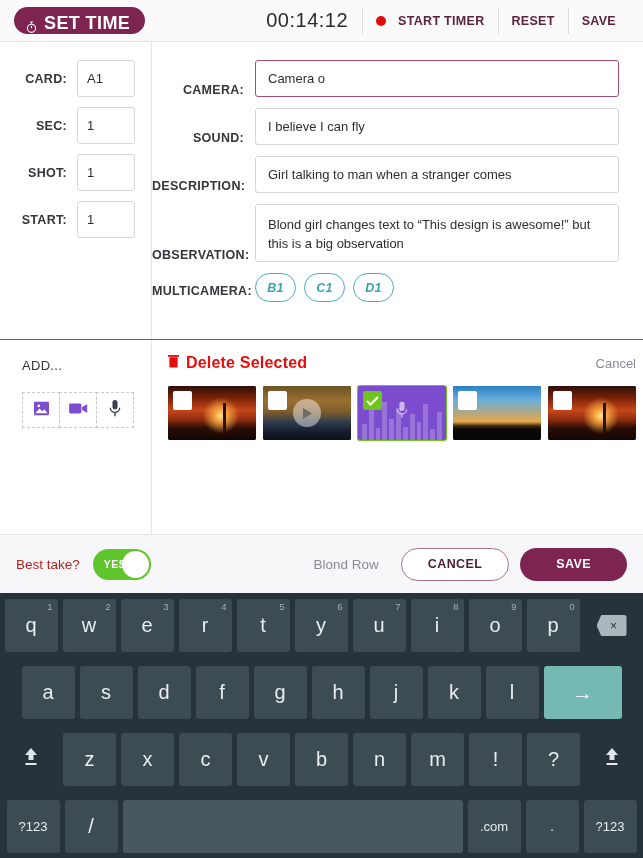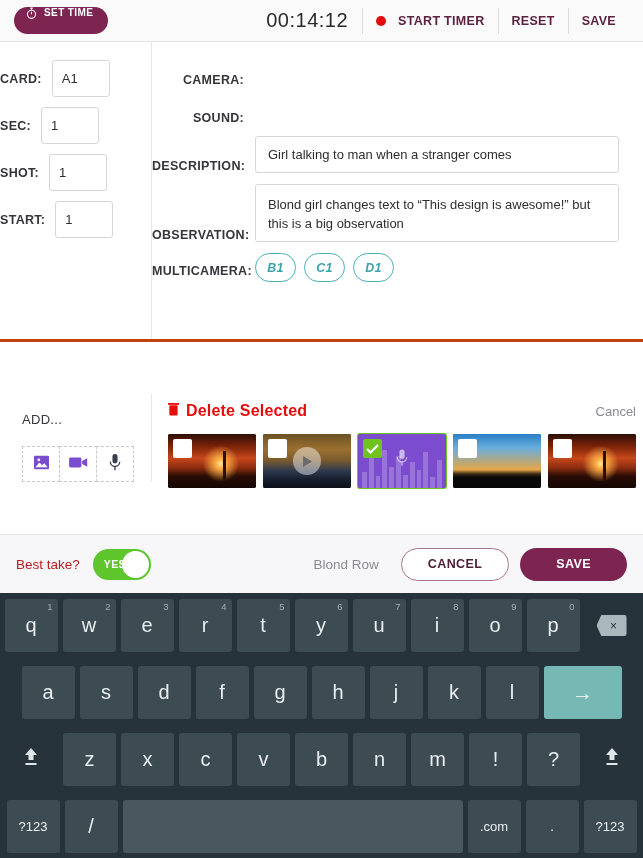--- a/index.html
+++ b/index.html
@@ -16,22 +16,22 @@
     height: 42px; flex: 0 0 42px;
     background: #fafafa;
     border-bottom: 1px solid #e2e2e2;
     display: flex; align-items: center;
     padding: 0 14px;
   }
   .set-time-btn {
     background: #7d2450; color: #fff;
     border: none; border-radius: 16px;
     height: 27px; padding: 0 15px 0 11px;
-    display: flex; align-items: flex-start; gap: 6px;
-    font-size: 10px; font-weight: bold; letter-spacing: .4px;
+    display: flex; align-items: flex-end; gap: 6px;
+    font-size: 18px; font-weight: bold; letter-spacing: .4px;
     cursor: pointer;
   }
   .set-time-btn svg { display:block; }
   .hdr-spacer { flex: 1 1 auto; }
   .timer-value {
     font-size: 20px; color: #2b2b2b; letter-spacing: .5px;
     padding-right: 14px;
   }
   .hdr-divider { width: 1px; height: 26px; background: #dcdcdc; }
   .hdr-action {
@@ -42,21 +42,21 @@
   }
   .rec-dot { width: 10px; height: 10px; border-radius: 50%; background: #e10d0d; display:block; }
 
   
   .form-area { display: flex; flex: 0 0 297px; height: 297px; }
   .form-left {
     width: 152px; flex: 0 0 152px;
     border-right: 1px solid #e6e6e6;
     padding-top: 18px;
   }
-  .frow { display: flex; align-items: center; margin-bottom: 10px; padding-right: 16px; }
+  .frow { display: flex; align-items: center; justify-content: flex-end; margin-bottom: 10px; padding-right: 16px; }
   .flabel { font-size: 12.5px; font-weight: bold; color: #35353a; letter-spacing: .3px; margin-right: 10px; }
   .finput {
     width: 58px; height: 37px;
     border: 1px solid #d6d6d6; border-radius: 3px;
     background: #fff; font-size: 13px; color: #2e2e2e;
     padding: 0 9px; font-family: "Liberation Sans", sans-serif;
     outline: none;
   }
   .form-right { flex: 1 1 auto; padding: 18px 24px 0 0; }
   .rrow { display: flex; align-items: flex-end; margin-bottom: 11px; }
@@ -91,21 +91,21 @@
     cursor: pointer; letter-spacing: .3px; font-style: italic;
   }
   .add-camera-btn {
     background: #45b1b5; color: #fff; border: none;
     border-radius: 16px; height: 30px; padding: 0 17px;
     font-size: 12px; font-weight: bold; letter-spacing: .4px;
     cursor: pointer; font-family: "Liberation Sans", sans-serif;
   }
 
   
-  .media-area { display: flex; flex: 0 0 195px; height: 195px; border-top: 3px solid #c2410c; align-items: center; }
+  .media-area { display: flex; flex: 0 0 195px; height: 195px; border-top: 1px solid #c2410c; }
   .media-left {
     width: 152px; flex: 0 0 152px;
     border-right: 1px solid #e6e6e6;
     padding: 18px 0 0 22px;
   }
   .add-label { font-size: 13px; color: #35353a; letter-spacing: .3px; margin-bottom: 19px; }
   .add-icons { display: flex; }
   .add-icon-box {
     width: 38px; height: 36px;
     border: 1px dashed #c9c9c9;
@@ -277,23 +277,25 @@
       </div>
       <div class="frow">
         <span class="flabel">START:</span>
         <input class="finput" value="1" style="">
       </div>
     </div>
 
     <div class="form-right">
       <div class="rrow">
         <span class="rlabel">CAMERA:</span>
+        <input class="rinput focused" value="Camera o" style="">
       </div>
       <div class="rrow">
         <span class="rlabel">SOUND:</span>
+        <input class="rinput" value="I believe I can fly" style="">
       </div>
       <div class="rrow">
         <span class="rlabel">DESCRIPTION:</span>
         <input class="rinput" value="Girl talking to man when a stranger comes" style="">
       </div>
       <div class="rrow">
         <span class="rlabel">OBSERVATION:</span>
         <textarea class="rtextarea" style="">Blond girl changes text to “This design is awesome!” but this is a big observation</textarea>
       </div>
       <div class="rrow multicam-row">

